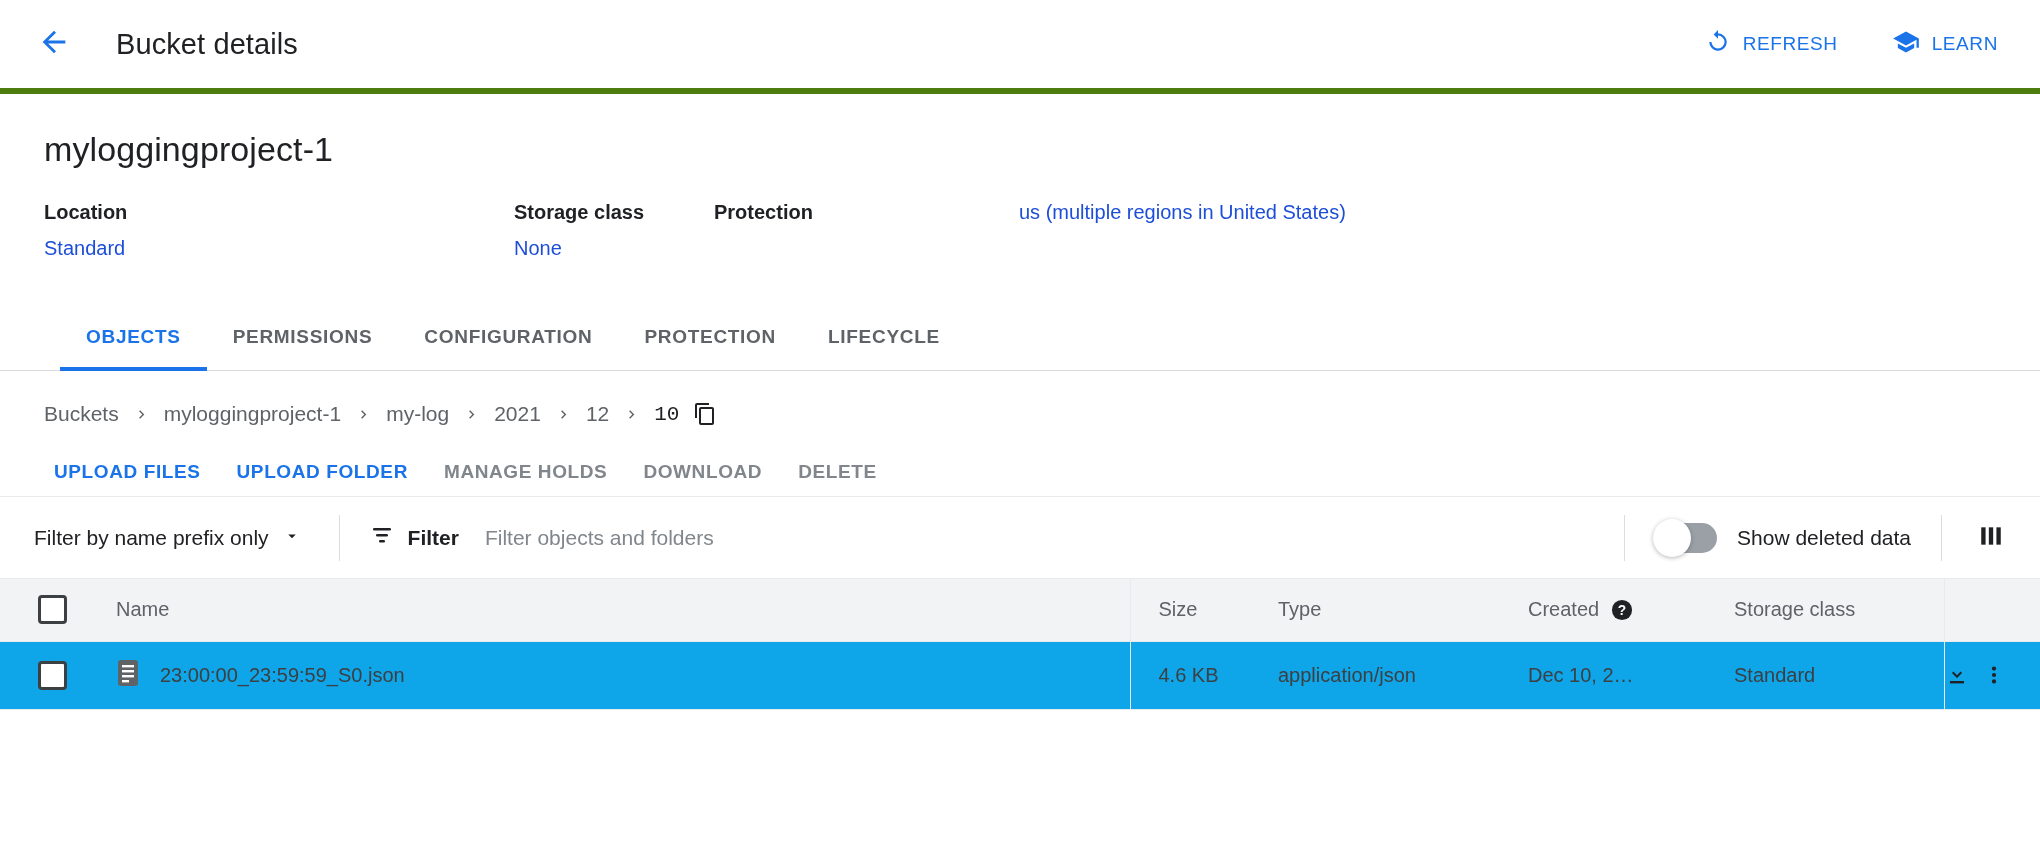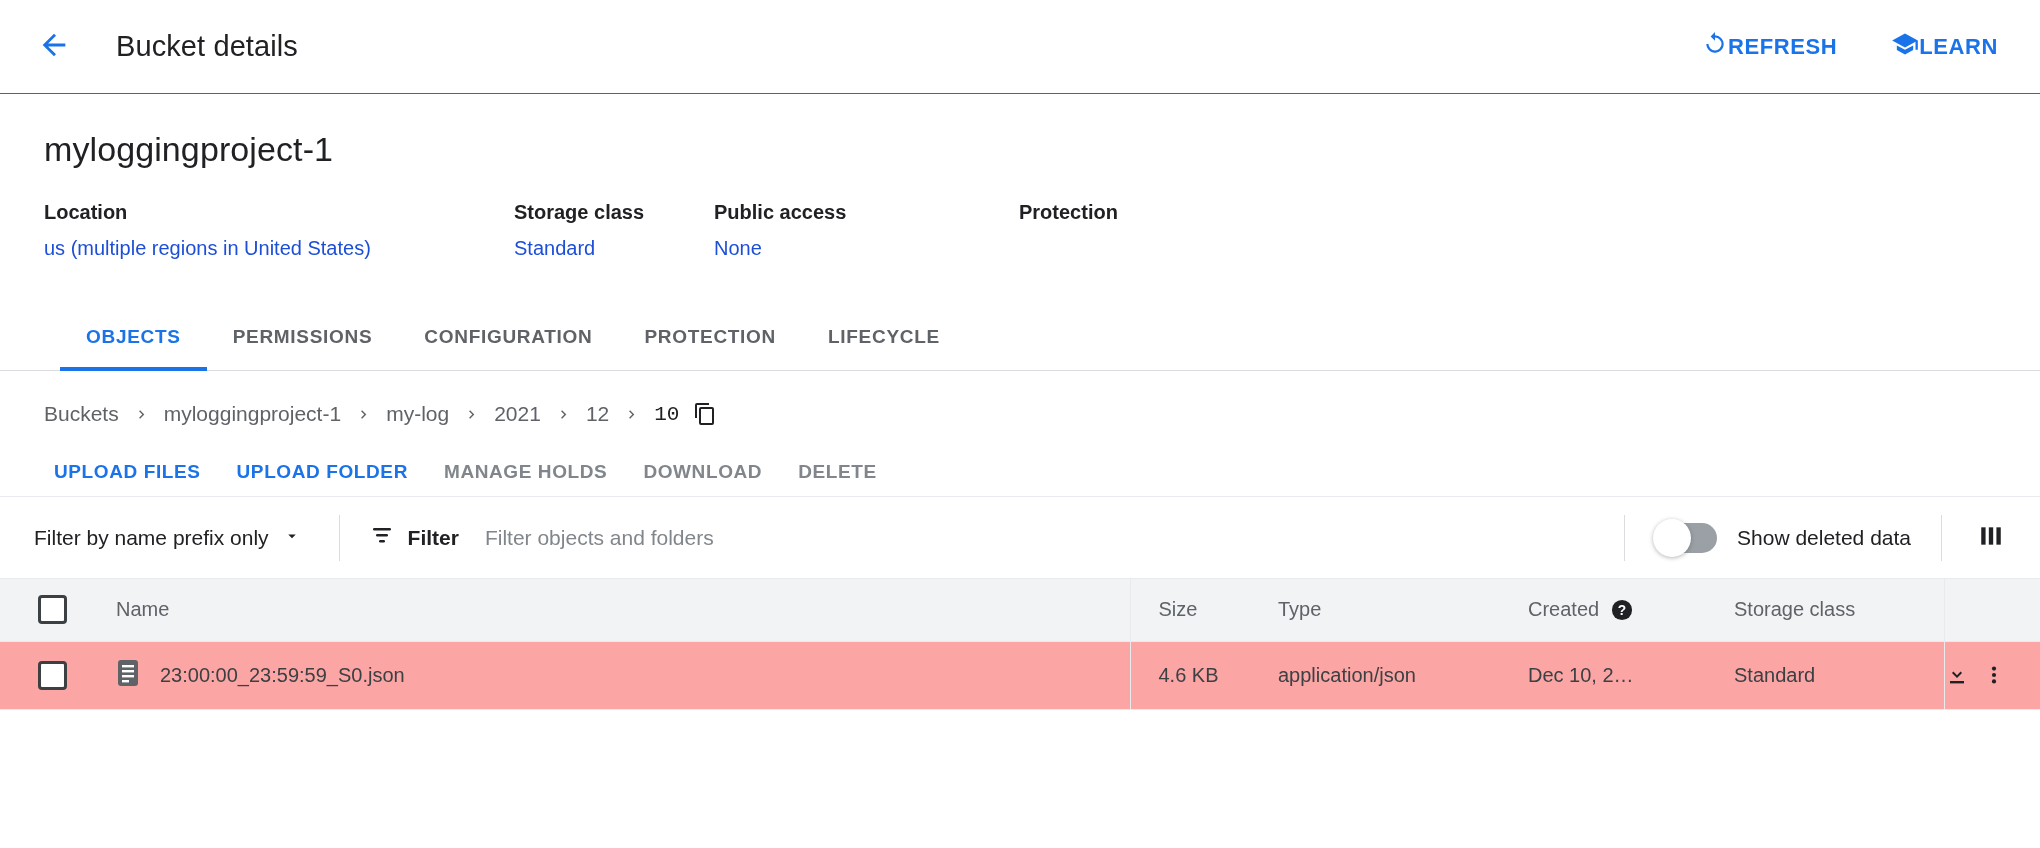--- a/index.html
+++ b/index.html
@@ -10,45 +10,45 @@
     font-family: "Liberation Sans", sans-serif;
     color: #202124;
     overflow: hidden;
   }
 
   
   .appbar {
     height: 94px;
     display: flex;
     align-items: center;
-    border-bottom: 1px solid #4d7c0f;
+    border-bottom: 6px solid #4d7c0f;
     padding: 0 28px 0 28px;
   }
   .back-btn {
     width: 52px; height: 52px;
     display: flex; align-items: center; justify-content: center;
     border-radius: 50%;
     cursor: pointer;
     flex: 0 0 auto;
   }
   .appbar-title {
     font-size: 29px;
     font-weight: 400;
     color: #202124;
     margin-left: 36px;
     letter-spacing: .1px;
   }
   .appbar-spacer { flex: 1 1 auto; }
   .appbar-action {
     display: flex;
     align-items: center;
-    gap: 0;
+    gap: 12px;
     color: #1a73e8;
-    font-size: 22px;
-    font-weight: 700;
+    font-size: 19px;
+    font-weight: 400;
     letter-spacing: .6px;
     cursor: pointer;
     padding: 8px 14px;
     margin-left: 26px;
   }
 
   
   .summary { padding: 36px 44px 0 44px; }
   .bucket-name {
     font-size: 34px;
@@ -231,21 +231,21 @@
     text-align: left;
     vertical-align: middle;
     border-bottom: 1px solid #e8eaed;
   }
   table.objects tbody td {
     height: 68px;
     font-size: 20px;
     color: #3c4043;
     vertical-align: middle;
     border-bottom: 1px solid #e8eaed;
-    background: #fca5a5;
+    background: #0ea5e9;
   }
   .col-check  { width: 116px; padding-left: 38px; }
   .col-name   { width: 1014px; padding-left: 0; }
   .col-size   { width: 148px; padding-left: 28px; border-left: 1px solid #e8eaed; }
   .col-type   { width: 250px; }
   .col-created{ width: 206px; }
   .col-class  { width: 210px; }
   .col-ops    { width: 96px; border-left: 1px solid #e8eaed; }
 
   .checkbox {
@@ -295,21 +295,20 @@
     </span>
     <span>LEARN</span>
   </div>
 </div>
 
 <div class="summary">
   <div class="bucket-name">myloggingproject-1</div>
   <div class="meta-grid">
     <div class="meta-label">Location</div>
     <div class="meta-label">Storage class</div>
-    <div class="meta-label">Public access</div>
     <div class="meta-label">Protection</div>
     <div class="meta-value">us (multiple regions in United States)</div>
     <div class="meta-value">Standard</div>
     <div class="meta-value">None</div>
   </div>
 </div>
 
 <div class="tabs">
   <div class="tab active">OBJECTS</div>
   <div class="tab">PERMISSIONS</div>

